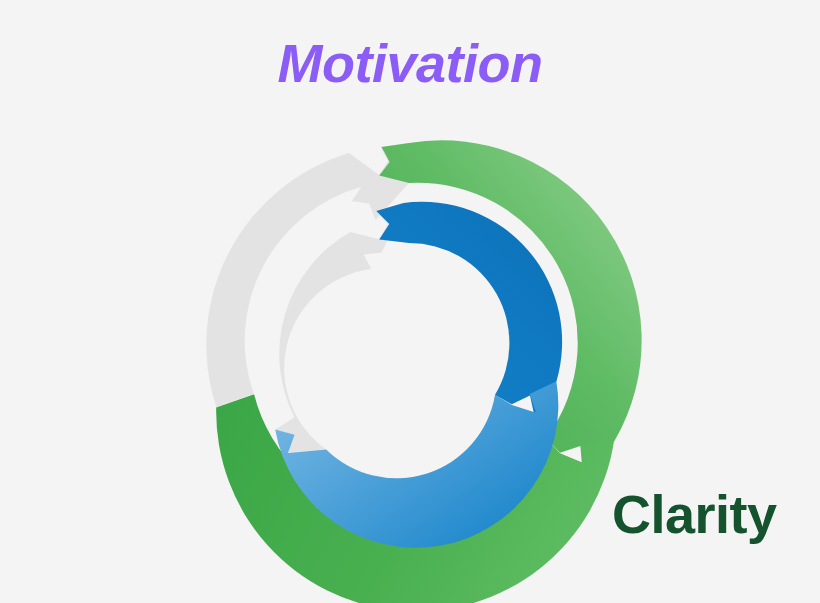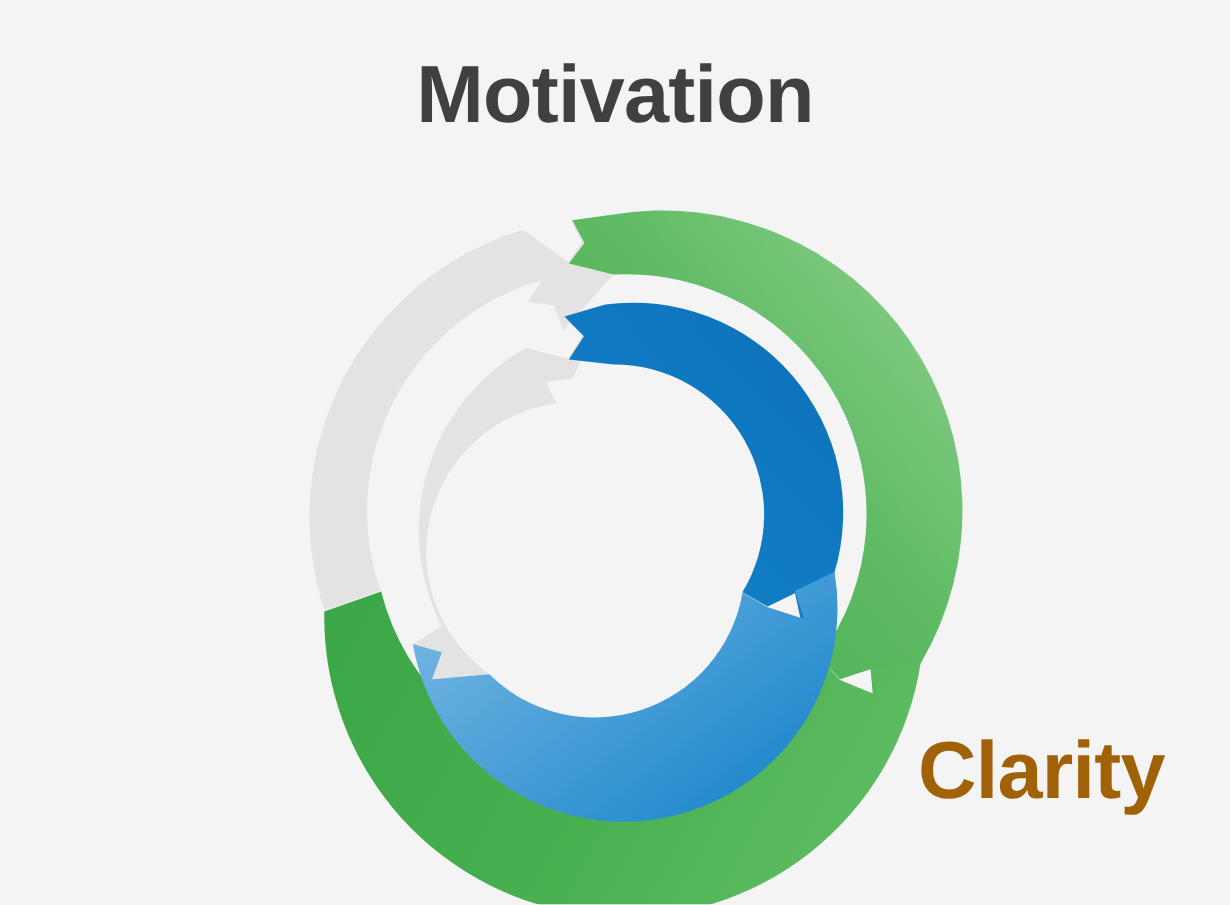--- a/index.html
+++ b/index.html
@@ -160,18 +160,18 @@
                L 511.9 404.9
                L 495.0 395.1
                A 100 100 0 0 1 326.2 449.5
                L 288.0 452.9
                L 294.6 434.8
                L 275.2 429.4
                A 140 140 0 0 0 556.3 381.2 Z"></path>
     </g>
   </svg>
 
-  <div class="label" id="label-motivation" style="color: #404040;">Motivation</div>
+  <div class="label" id="label-motivation" style="color: #8b5cf6; font-style: italic;">Motivation</div>
 
 
-  <div class="label" id="label-clarity" style="color: #a16207;">Clarity</div>
+  <div class="label" id="label-clarity" style="color: #14532d;">Clarity</div>
 
 </div>
 
 </body></html>

